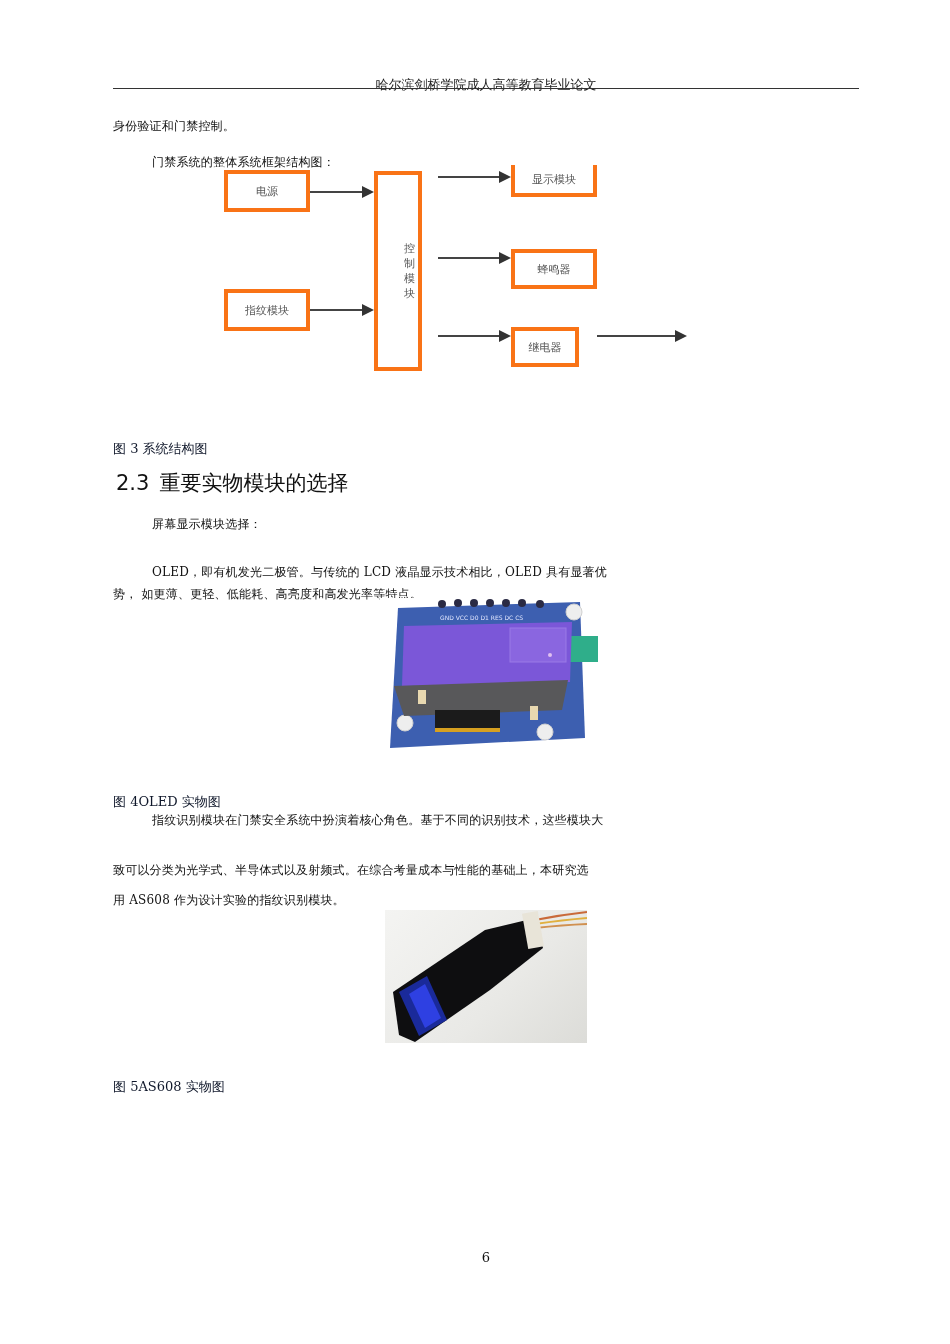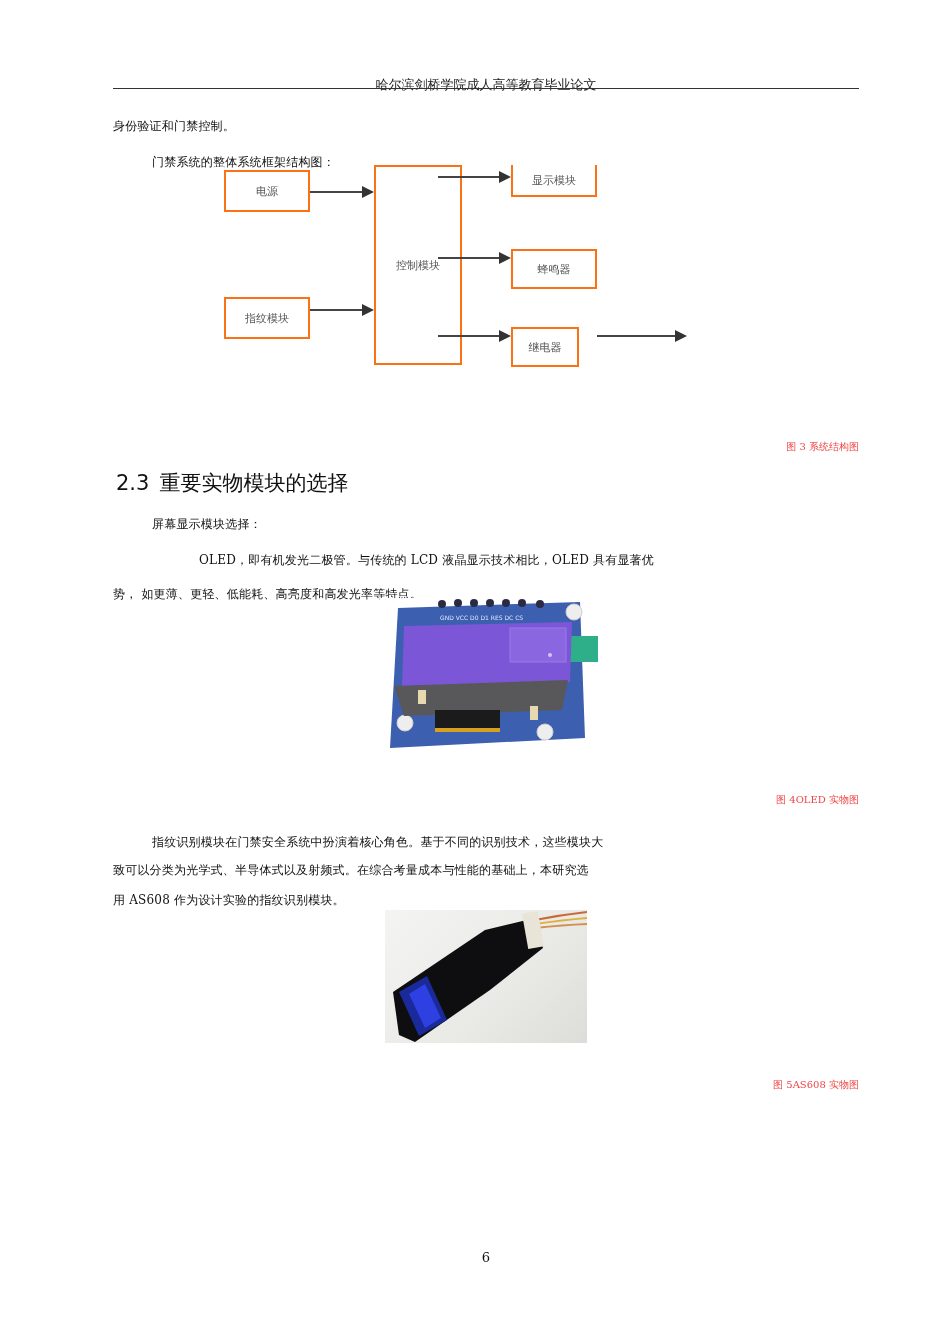--- a/index.html
+++ b/index.html
@@ -2,26 +2,26 @@
 <html><head>
   <meta charset="utf-8">
   <style>
     html, body { margin: 0; padding: 0; background: #ffffff; }
     body { width: 950px; height: 1344px; position: relative; overflow: hidden;
            font-family: "DejaVu Serif", "Liberation Serif", serif; color: #111; }
     .abs { position: absolute; }
     .header { left: 113px; top: 76px; width: 746px; text-align: center; font-size: 13px; color: #222; }
     .header-rule { left: 113px; top: 88px; width: 746px; height: 0; border-top: 1px solid #333; }
     .p { font-size: 12px; line-height: 20px; white-space: nowrap; letter-spacing: 0.2px; }
-    .cap { font-size: 10px; text-align: right; width: 746px; left: 113px; color: #ef4444; }
+    .cap { font-size: 13px; text-align: left; width: 746px; left: 113px; color: #0f172a; }
     .h2 { left: 116px; top: 469px; font-family: "DejaVu Sans", "Liberation Sans", sans-serif; font-size: 21px; color: #111; }
     .h2 .num { margin-right: 10px; }
     
     .diagram { left: 215px; top: 165px; width: 540px; height: 210px; }
-    .box { position: absolute; border: 2px solid #f97316; background: #fff; box-sizing: border-box;
+    .box { position: absolute; border: 4px solid #f97316; background: #fff; box-sizing: border-box;
            display: flex; align-items: center; justify-content: center;
            font-family: "DejaVu Sans", "Liberation Sans", sans-serif; font-size: 11px; color: #555; }
     .line { position: absolute; height: 0; border-top: 2px solid #444; }
     .arrow { position: absolute; width: 0; height: 0; border-top: 6px solid transparent; border-bottom: 6px solid transparent; border-left: 12px solid #333; }
     
     .photo { position: absolute; overflow: hidden; }
     .oled { left: 380px; top: 598px; width: 225px; height: 152px; }
     .as608 { left: 385px; top: 910px; width: 202px; height: 133px; background: linear-gradient(135deg,#f4f4f2 0%,#e9e9e6 60%,#dcdcd8 100%); }
     .page-num { left: 113px; top: 1250px; width: 746px; text-align: center; font-size: 13px; }
   </style>
@@ -29,22 +29,22 @@
 <body>
 
 <div class="abs header">哈尔滨剑桥学院成人高等教育毕业论文</div>
 <div class="abs header-rule"></div>
 
 <div class="abs p" style="left:113px; top:116px;">身份验证和门禁控制。</div>
 <div class="abs p" style="left:152px; top:152px;">门禁系统的整体系统框架结构图：</div>
 
 <div class="abs diagram">
   <div class="box" style="left:9px; top:5px; width:86px; height:42px;">电源</div>
-  <div class="box" style="left:9px; top:124px; width:86px; height:42px;margin-top:8px;">指纹模块</div>
-  <div class="box" style="left:159px; top:0px; width:88px; height:200px;">控制模块</div>
+  <div class="box" style="left:9px; top:124px; width:86px; height:42px;">指纹模块</div>
+  <div class="box" style="left:159px; top:6px; width:48px; height:200px;padding-left:26px;">控制模块</div>
   <div class="box" style="left:296px; top:0px; width:86px; height:32px; border-top:none;">显示模块</div>
   <div class="box" style="left:296px; top:72px; width:86px; height:40px;margin-top:12px;">蜂鸣器</div>
   <div class="box" style="left:296px; top:162px; width:68px; height:40px;">继电器</div>
 
   <div class="line" style="left:95px; top:26px; width:52px;"></div>
   <div class="arrow" style="left:147px; top:21px;"></div>
   <div class="line" style="left:95px; top:144px; width:52px;"></div>
   <div class="arrow" style="left:147px; top:139px;"></div>
 
   <div class="line" style="left:223px; top:11px; width:61px;"></div>
@@ -58,21 +58,21 @@
   <div class="arrow" style="left:460px; top:165px;"></div>
 </div>
 
 <div class="abs cap" style="top:440px;">图  3 系统结构图</div>
 
 <div class="abs h2">
   <span class="num">2.3</span><span>重要实物模块的选择</span>
 </div>
 
 <div class="abs p" style="left:152px; top:514px;">屏幕显示模块选择：</div>
-<div class="abs p" style="left:152px; top:550px;margin-left:47px;">OLED，即有机发光二极管。与传统的  LCD 液晶显示技术相比，OLED 具有显著优</div>
+<div class="abs p" style="left:152px; top:562px;">OLED，即有机发光二极管。与传统的  LCD 液晶显示技术相比，OLED 具有显著优</div>
 <div class="abs p" style="left:113px; top:584px;">势，  如更薄、更轻、低能耗、高亮度和高发光率等特点。</div>
 
 <div class="photo oled">
   <svg width="225" height="152" viewBox="0 0 225 152">
     <rect x="0" y="0" width="225" height="152" fill="#ffffff"></rect>
     <path d="M18 10 L200 4 L205 140 L10 150 Z" fill="#3d5fb0"></path>
     <rect x="188" y="38" width="30" height="26" fill="#2fae8a"></rect>
     <circle cx="194" cy="14" r="8" fill="#eee" stroke="#d0d0d0"></circle>
     <circle cx="25" cy="125" r="8" fill="#eee" stroke="#d0d0d0"></circle>
     <circle cx="165" cy="134" r="8" fill="#eee" stroke="#d0d0d0"></circle>
@@ -92,21 +92,21 @@
     <path d="M14 88 L188 82 L182 112 L24 118 Z" fill="#58585a"></path>
     <rect x="38" y="92" width="8" height="14" fill="#e8d8b0"></rect>
     <rect x="150" y="108" width="8" height="14" fill="#e8d8b0"></rect>
     <rect x="55" y="112" width="65" height="22" fill="#1b1b1b"></rect>
     <rect x="55" y="130" width="65" height="4" fill="#d6a020"></rect>
   </svg>
 </div>
 
 <div class="abs cap" style="top:793px;">图  4OLED 实物图</div>
 
-<div class="abs p" style="left:152px; top:832px;">指纹识别模块在门禁安全系统中扮演着核心角色。基于不同的识别技术，这些模块大</div>
+<div class="abs p" style="left:152px; top:810px;">指纹识别模块在门禁安全系统中扮演着核心角色。基于不同的识别技术，这些模块大</div>
 <div class="abs p" style="left:113px; top:860px;">致可以分类为光学式、半导体式以及射频式。在综合考量成本与性能的基础上，本研究选</div>
 <div class="abs p" style="left:113px; top:890px;">用  AS608 作为设计实验的指纹识别模块。</div>
 
 <div class="photo as608">
   <svg width="202" height="133" viewBox="0 0 202 133">
     <path d="M150 10 Q175 5 202 2" stroke="#c96a3a" stroke-width="2" fill="none"></path>
     <path d="M150 14 Q178 10 202 8" stroke="#e0b040" stroke-width="2" fill="none"></path>
     <path d="M150 18 Q178 15 202 14" stroke="#d09050" stroke-width="2" fill="none"></path>
     <path d="M8 82 L100 20 L150 8 L158 38 L105 80 L30 132 L14 125 Z" fill="#0e0e10"></path>
     <rect x="140" y="2" width="16" height="36" fill="#e8e4d8" transform="rotate(-10 148 20)"></rect>

